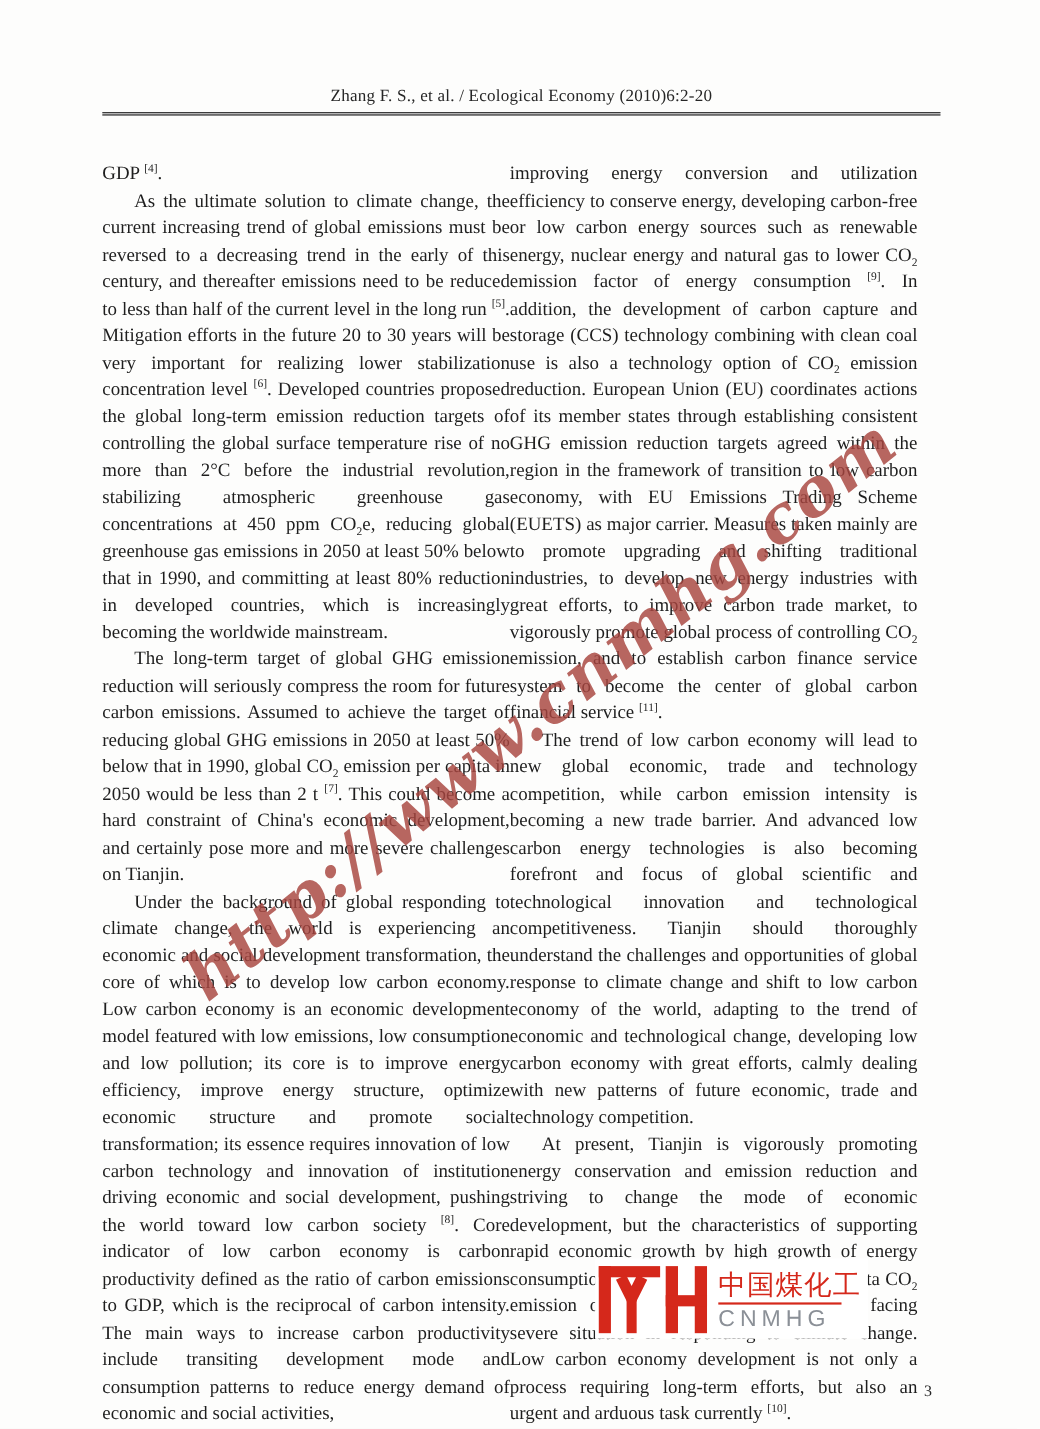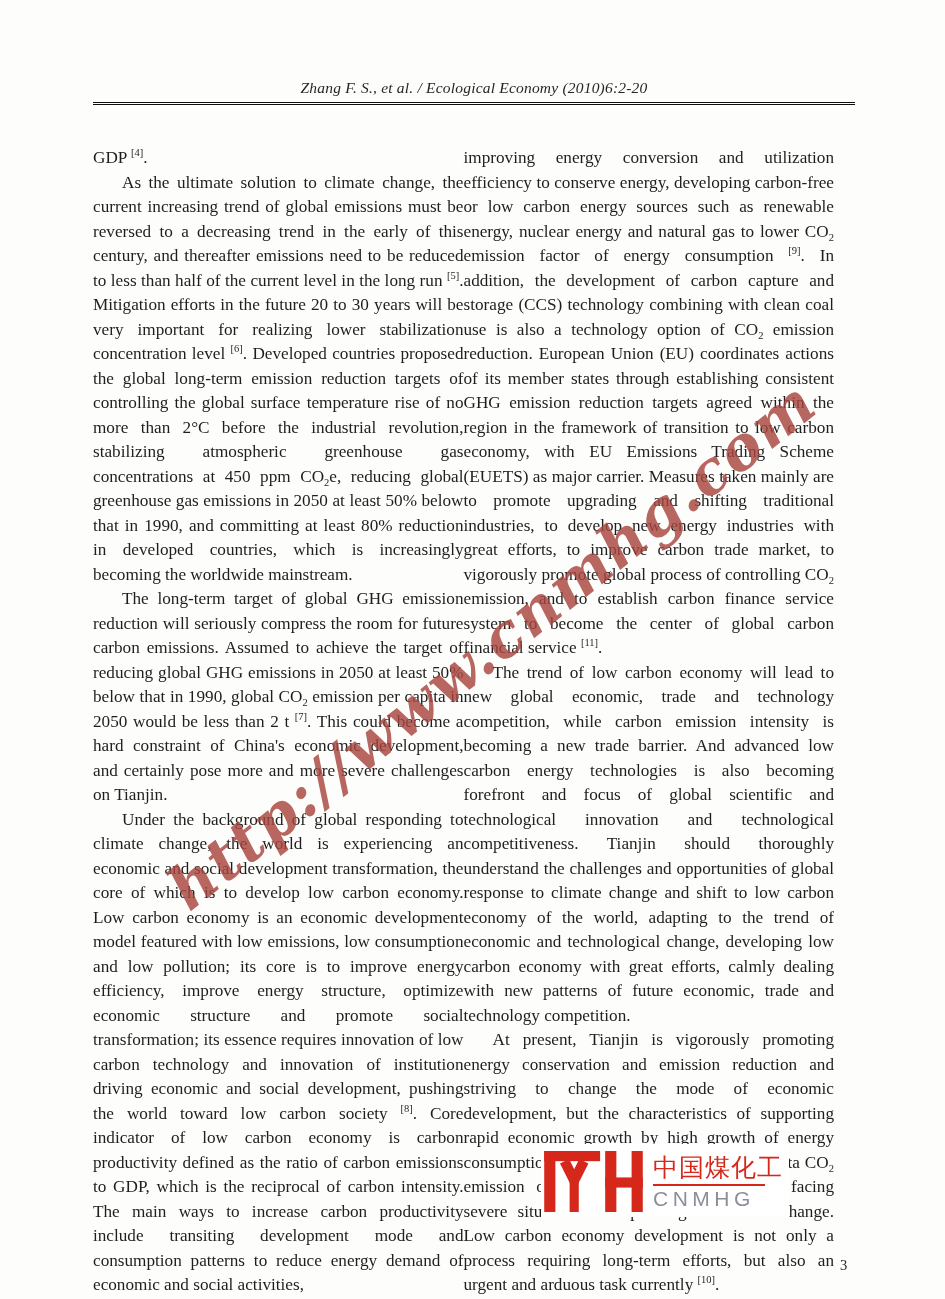--- a/index.html
+++ b/index.html
@@ -7,21 +7,20 @@
     position:relative;
     width:945px;height:1299px;
     background:#fdfdfc;
     overflow:hidden;
     font-family:"Liberation Serif", serif;
     color:#1e1e1e;
   }
   .running-head{
     position:absolute;top:79px;left:93px;width:762px;
     text-align:center;
-    font-style:italic;
     font-size:15.5px;
     color:#262626;
     letter-spacing:0.2px;
   }
   .header-rule{
     position:absolute;top:102px;left:93px;width:762px;height:1px;
     border-top:1px solid #0d0d0d;
     border-bottom:1.6px solid #0d0d0d;
   }
   .columns{

